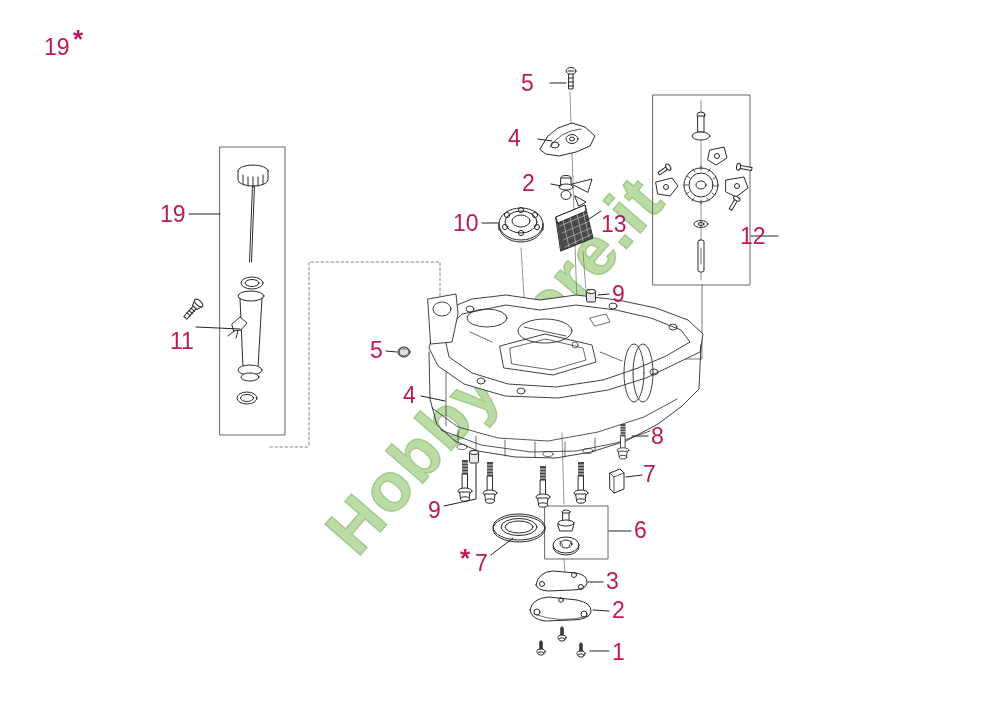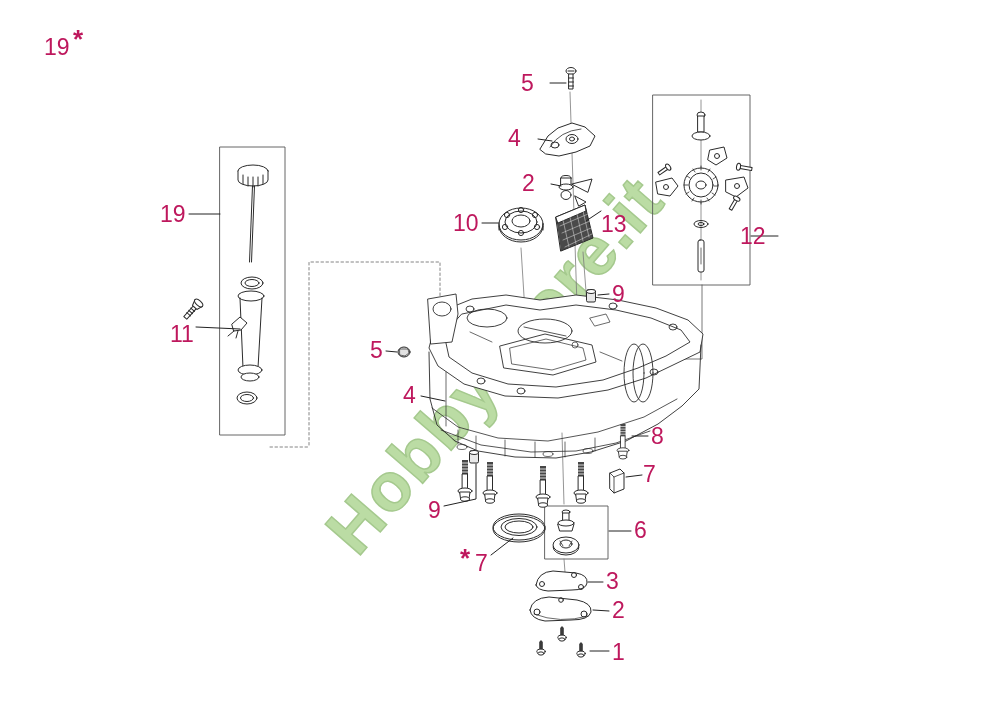--- a/index.html
+++ b/index.html
@@ -322,21 +322,21 @@
       <line x1="603" y1="582" x2="588" y2="582"></line>
       <line x1="609" y1="611" x2="593" y2="610"></line>
       <line x1="609" y1="651" x2="590" y2="651"></line>
     </g>
   </svg>
 
   <div class="lbl" style="left:44px;top:36px">19</div>
   <div class="lbl star" style="left:73px;top:26px">*</div>
 
   <div class="lbl" style="left:160px;top:203px">19</div>
-  <div class="lbl" style="left:170px;top:323px">11</div>
+  <div class="lbl" style="left:170px;top:330px">11</div>
 
   <div class="lbl" style="left:521px;top:72px">5</div>
   <div class="lbl" style="left:508px;top:127px">4</div>
   <div class="lbl" style="left:522px;top:172px">2</div>
   <div class="lbl" style="left:453px;top:212px">10</div>
   <div class="lbl" style="left:601px;top:213px">13</div>
   <div class="lbl" style="left:740px;top:225px">12</div>
 
   <div class="lbl" style="left:612px;top:283px">9</div>
   <div class="lbl" style="left:370px;top:339px">5</div>

